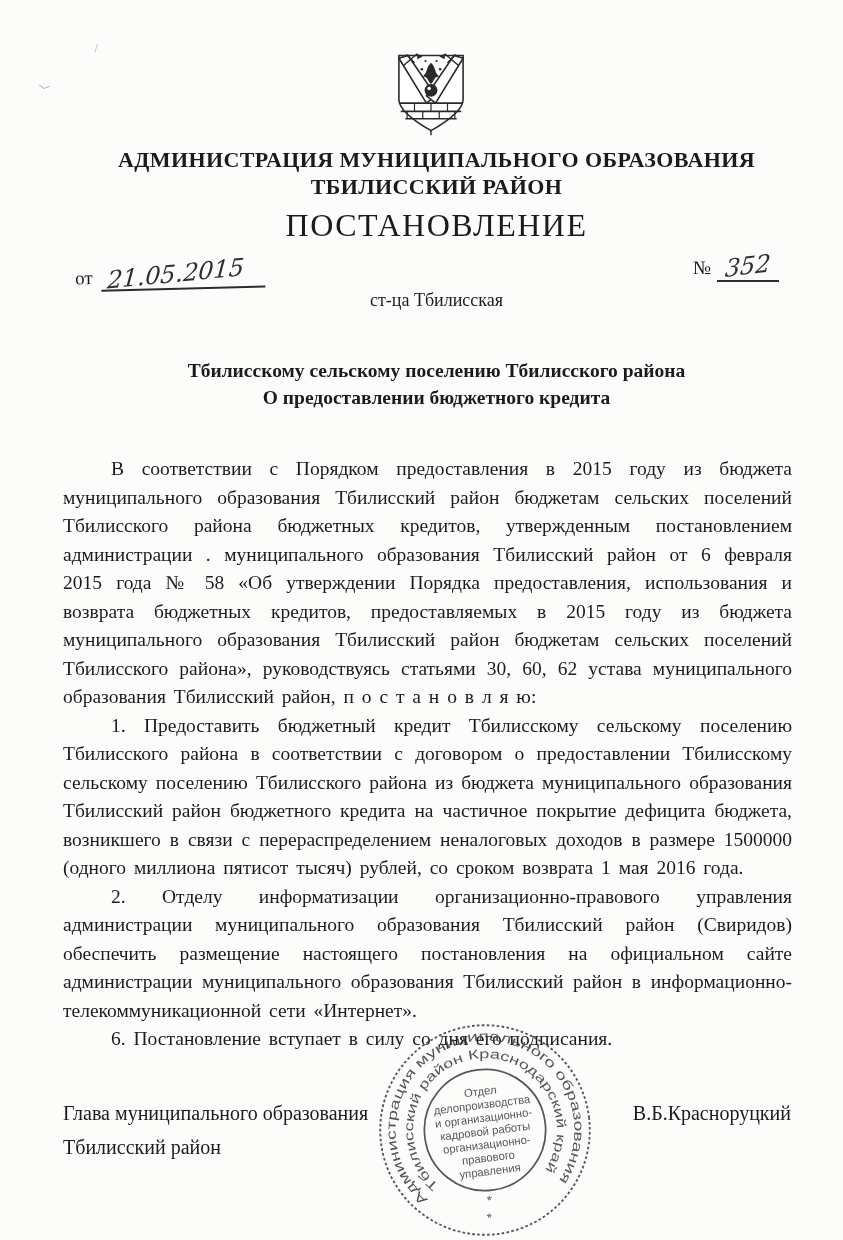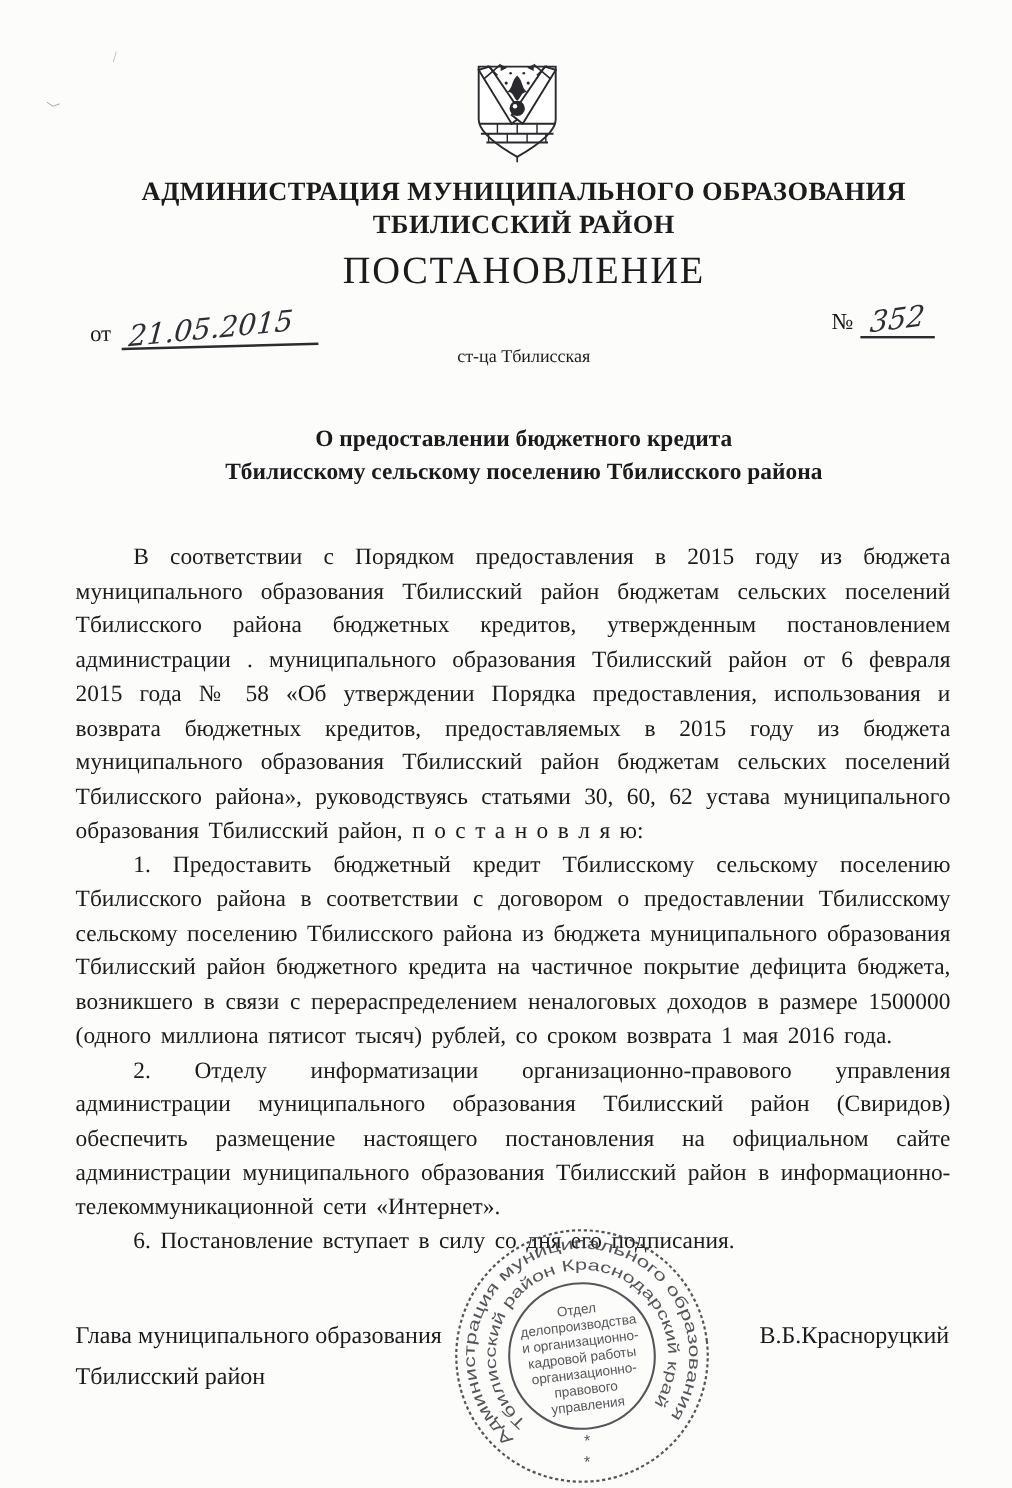--- a/index.html
+++ b/index.html
@@ -35,21 +35,21 @@
     border-bottom:2px solid #2b2b30;text-align:left;padding-left:6px;
   }
   .hand-date .hand{display:inline-block;transform:rotate(-4deg) skewX(-10deg);}
   .num-group{position:absolute;right:64px;top:0;}
   .hand-num{
     display:inline-block;width:62px;margin-left:6px;
     border-bottom:2px solid #2b2b30;text-align:center;
   }
   .hand-num .hand{display:inline-block;transform:rotate(-7deg) skewX(-12deg);}
 
-  .place{margin-top:-12px;font-size:15px;}
+  .place{margin-top:-12px;font-size:18px;}
 
   .title{margin-top:46px;font-weight:bold;font-size:19.5px;line-height:27px;}
 
   .body-text{
     margin:44px 51px 0 63px;
     font-size:19.5px;line-height:28.5px;
     text-align:justify;word-spacing:3px;font-family:Liberation Serif, serif;
   }
   .body-text p{margin:0;text-indent:48px;}
 
@@ -129,22 +129,22 @@
       <span>от</span><span class="hand-date"><span class="hand">21.05.2015</span></span>
     </div>
     <div class="num-group">
       <span>№</span><span class="hand-num"><span class="hand">352</span></span>
     </div>
   </div>
 
   <div class="center-col">
     <div class="place">ст-ца Тбилисская</div>
     <div class="title">
+      <div>Тбилисскому сельскому поселению Тбилисского района</div>
       <div>О предоставлении бюджетного кредита</div>
-      <div>Тбилисскому сельскому поселению Тбилисского района</div>
     </div>
   </div>
 
   <div class="body-text">
     <p>В соответствии с Порядком предоставления в 2015 году из бюджета муниципального образования Тбилисский район бюджетам сельских поселений Тбилисского района бюджетных кредитов, утвержденным постановлением администрации . муниципального образования Тбилисский район от 6 февраля 2015 года № 58 «Об утверждении Порядка предоставления, использования и возврата бюджетных кредитов, предоставляемых в 2015 году из бюджета муниципального образования Тбилисский район бюджетам сельских поселений Тбилисского района», руководствуясь статьями 30, 60, 62 устава муниципального образования Тбилисский район, п о с т а н о в л я ю:</p>
     <p>1. Предоставить бюджетный кредит Тбилисскому сельскому поселению Тбилисского района в соответствии с договором о предоставлении Тбилисскому сельскому поселению Тбилисского района из бюджета муниципального образования Тбилисский район бюджетного кредита на частичное покрытие дефицита бюджета, возникшего в связи с перераспределением неналоговых доходов в размере 1500000 (одного миллиона пятисот тысяч) рублей, со сроком возврата 1 мая 2016 года.</p>
     <p>2. Отделу информатизации организационно-правового управления администрации муниципального образования Тбилисский район (Свиридов) обеспечить размещение настоящего постановления на официальном сайте администрации муниципального образования Тбилисский район в информационно-телекоммуникационной сети «Интернет».</p>
     <p>6. Постановление вступает в силу со дня его подписания.</p>
   </div>
 

